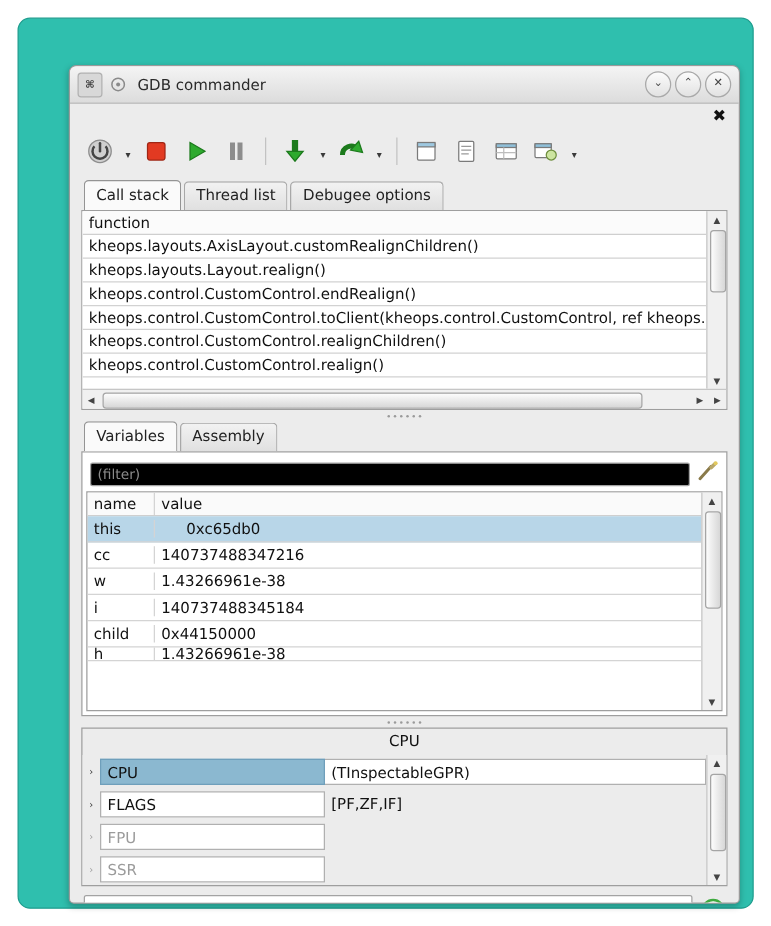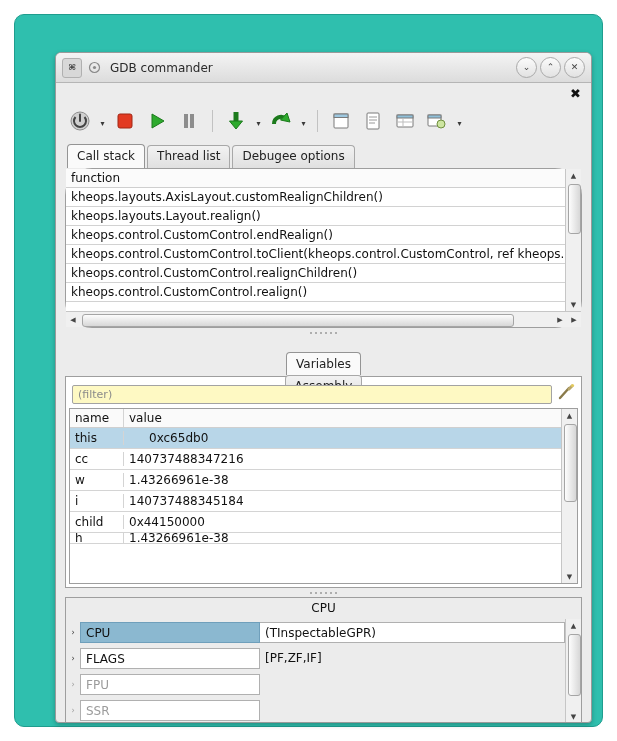--- a/index.html
+++ b/index.html
@@ -159,21 +159,20 @@
     background: #ffffff;
     border: 1px solid #9e9e9e;
     box-sizing: border-box;
   }
   
   .cs-wrap {
     position: relative;
     height: 160px;
     display: flex;
     flex-direction: column;
-    border-radius: 27px;
   }
   .cs-main {
     display: flex;
     flex: 1;
     min-height: 0;
   }
   .cs-list {
     flex: 1;
     min-width: 0;
     overflow: hidden;
@@ -260,21 +259,21 @@
   
   .filter-row {
     display: flex;
     align-items: center;
     gap: 5px;
     padding: 4px 3px 3px 3px;
   }
   .filter-input {
     flex: 1;
     height: 19px;
-    background: #fef9c3;
+    background: #000000;
     border: 1px solid #a3a3a3;
     border-radius: 2px;
     font-size: 11px;
     color: #8b8b8b;
     padding: 0 5px;
     line-height: 18px;
     box-sizing: border-box;
   }
   .vars-grid-wrap {
     display: flex;
@@ -542,21 +541,21 @@
 
         <div class="splitter">
           <i></i>
             <i></i>
             <i></i>
             <i></i>
             <i></i>
             <i></i>
         </div>
 
-        <div class="tabstrip" style="margin-top:15px;flex-direction:column;">
+        <div class="tabstrip" style="margin-top:0;">
           <div class="tab active">Variables</div>
           <div class="tab">Assembly</div>
         </div>
 
         <div class="panel" style="padding:2px 3px 3px 3px;">
           <div class="filter-row">
             <div class="filter-input">(filter)</div>
             <span>
               <svg width="18" height="18" viewBox="0 0 18 18">
                   <path d="M3 15 L12 5" stroke="#8a7a4a" stroke-width="2.4" stroke-linecap="round"></path>

